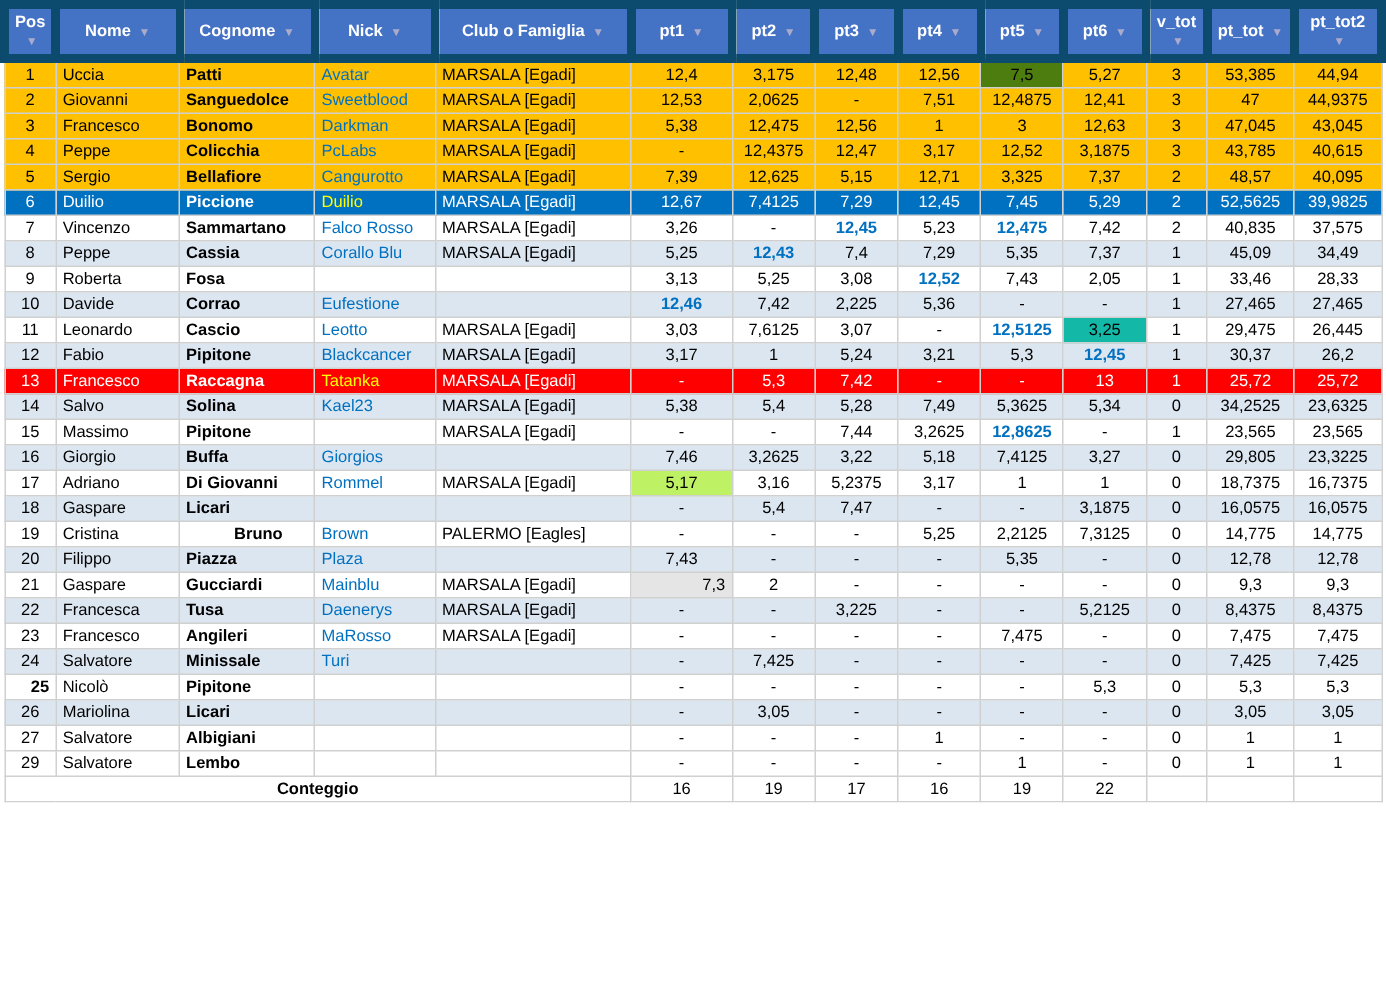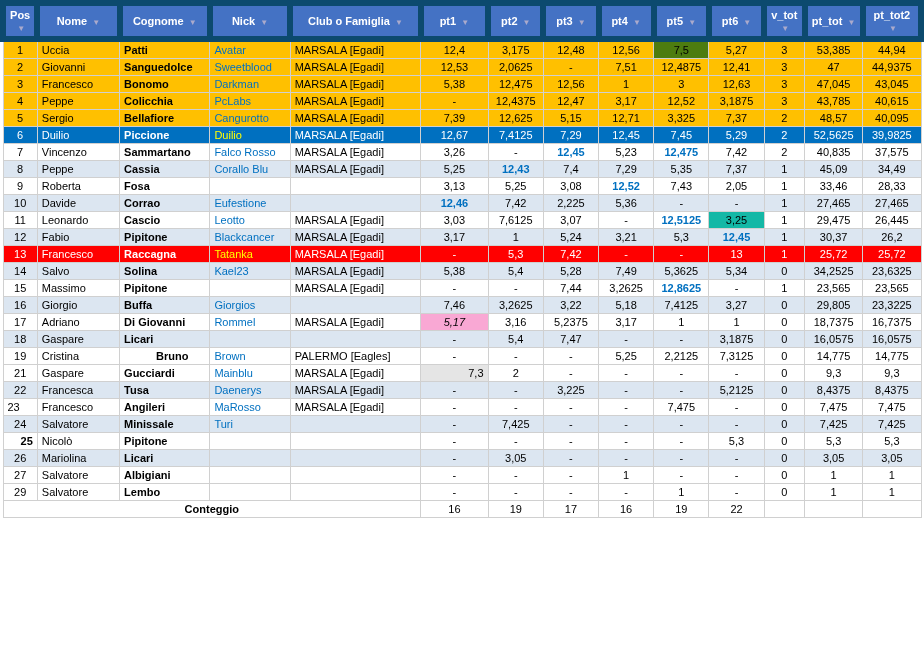--- a/index.html
+++ b/index.html
@@ -308,21 +308,21 @@
         <td style="background: rgb(220, 230, 241);">0</td>
         <td style="background: rgb(220, 230, 241);">29,805</td>
         <td style="background: rgb(220, 230, 241);">23,3225</td>
       </tr>
       <tr>
         <td style="text-align: center; background: rgb(255, 255, 255);">17</td>
         <td style="text-align: left; background: rgb(255, 255, 255);">Adriano</td>
         <td style="text-align: left; font-weight: bold; background: rgb(255, 255, 255);">Di Giovanni</td>
         <td style="text-align: left; background: rgb(255, 255, 255); color: rgb(0, 112, 192);">Rommel</td>
         <td style="text-align: left; background: rgb(255, 255, 255);">MARSALA [Egadi]</td>
-        <td style="background: #f9a8d4; font-style: italic;">5,17</td>
+        <td style="background: #bef264;">5,17</td>
         <td style="background: rgb(255, 255, 255);">3,16</td>
         <td style="background: rgb(255, 255, 255);">5,2375</td>
         <td style="background: rgb(255, 255, 255);">3,17</td>
         <td style="background: rgb(255, 255, 255);">1</td>
         <td style="background: rgb(255, 255, 255);">1</td>
         <td style="background: rgb(255, 255, 255);">0</td>
         <td style="background: rgb(255, 255, 255);">18,7375</td>
         <td style="background: rgb(255, 255, 255);">16,7375</td>
       </tr>
       <tr>
@@ -349,20 +349,36 @@
         <td style="text-align: left; background: rgb(255, 255, 255);">PALERMO [Eagles]</td>
         <td style="background: rgb(255, 255, 255);">-</td>
         <td style="background: rgb(255, 255, 255);">-</td>
         <td style="background: rgb(255, 255, 255);">-</td>
         <td style="background: rgb(255, 255, 255);">5,25</td>
         <td style="background: rgb(255, 255, 255);">2,2125</td>
         <td style="background: rgb(255, 255, 255);">7,3125</td>
         <td style="background: rgb(255, 255, 255);">0</td>
         <td style="background: rgb(255, 255, 255);">14,775</td>
         <td style="background: rgb(255, 255, 255);">14,775</td>
+      </tr>
+      <tr>
+        <td style="text-align: center; background: rgb(220, 230, 241);">20</td>
+        <td style="text-align: left; background: rgb(220, 230, 241);">Filippo</td>
+        <td style="text-align: left; font-weight: bold; background: rgb(220, 230, 241);">Piazza</td>
+        <td style="text-align: left; background: rgb(220, 230, 241); color: rgb(0, 112, 192);">Plaza</td>
+        <td style="text-align: left; background: rgb(220, 230, 241);"></td>
+        <td style="background: rgb(220, 230, 241);">7,43</td>
+        <td style="background: rgb(220, 230, 241);">-</td>
+        <td style="background: rgb(220, 230, 241);">-</td>
+        <td style="background: rgb(220, 230, 241);">-</td>
+        <td style="background: rgb(220, 230, 241);">5,35</td>
+        <td style="background: rgb(220, 230, 241);">-</td>
+        <td style="background: rgb(220, 230, 241);">0</td>
+        <td style="background: rgb(220, 230, 241);">12,78</td>
+        <td style="background: rgb(220, 230, 241);">12,78</td>
       </tr>
       <tr>
         <td style="text-align: center; background: rgb(255, 255, 255);">21</td>
         <td style="text-align: left; background: rgb(255, 255, 255);">Gaspare</td>
         <td style="text-align: left; font-weight: bold; background: rgb(255, 255, 255);">Gucciardi</td>
         <td style="text-align: left; background: rgb(255, 255, 255); color: rgb(0, 112, 192);">Mainblu</td>
         <td style="text-align: left; background: rgb(255, 255, 255);">MARSALA [Egadi]</td>
         <td style="background: #e5e5e5; padding-left: 47px;">7,3</td>
         <td style="background: rgb(255, 255, 255);">2</td>
         <td style="background: rgb(255, 255, 255);">-</td>
@@ -383,21 +399,21 @@
         <td style="background: rgb(220, 230, 241);">-</td>
         <td style="background: rgb(220, 230, 241);">3,225</td>
         <td style="background: rgb(220, 230, 241);">-</td>
         <td style="background: rgb(220, 230, 241);">-</td>
         <td style="background: rgb(220, 230, 241);">5,2125</td>
         <td style="background: rgb(220, 230, 241);">0</td>
         <td style="background: rgb(220, 230, 241);">8,4375</td>
         <td style="background: rgb(220, 230, 241);">8,4375</td>
       </tr>
       <tr>
-        <td style="text-align: left; background: rgb(255, 255, 255);">23</td>
+        <td style="text-align: center; background: rgb(255, 255, 255);">23</td>
         <td style="text-align: left; background: rgb(255, 255, 255);">Francesco</td>
         <td style="text-align: left; font-weight: bold; background: rgb(255, 255, 255);">Angileri</td>
         <td style="text-align: left; background: rgb(255, 255, 255); color: rgb(0, 112, 192);">MaRosso</td>
         <td style="text-align: left; background: rgb(255, 255, 255);">MARSALA [Egadi]</td>
         <td style="background: rgb(255, 255, 255);">-</td>
         <td style="background: rgb(255, 255, 255);">-</td>
         <td style="background: rgb(255, 255, 255);">-</td>
         <td style="background: rgb(255, 255, 255);">-</td>
         <td style="background: rgb(255, 255, 255);">7,475</td>
         <td style="background: rgb(255, 255, 255);">-</td>

